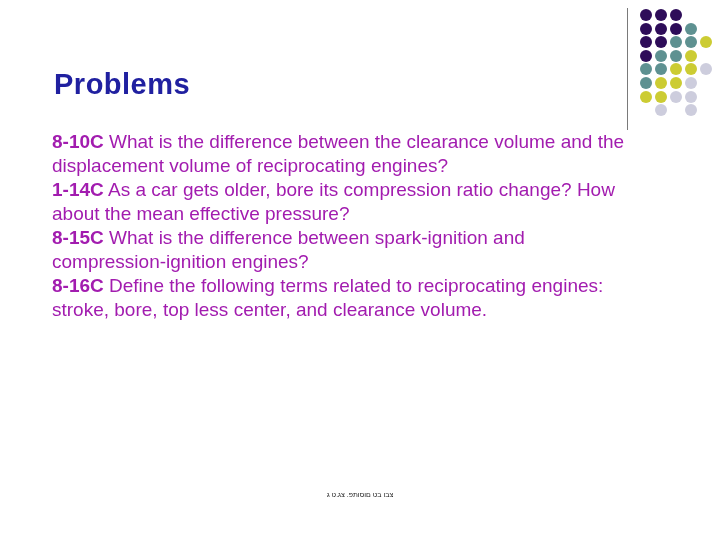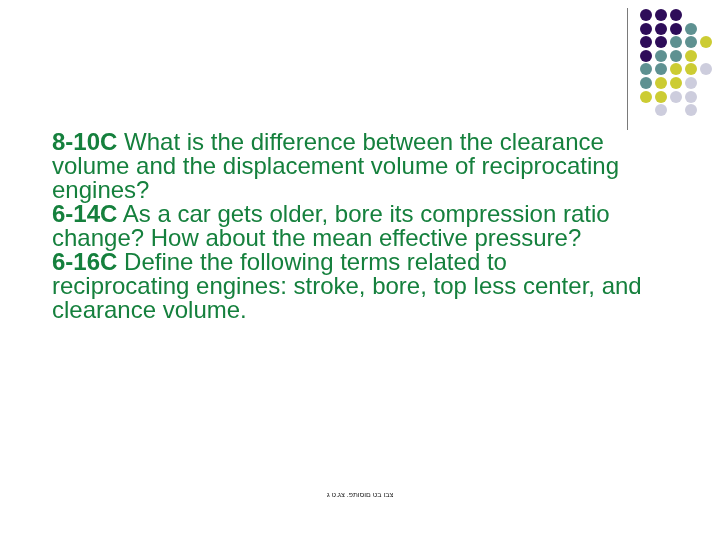--- a/index.html
+++ b/index.html
@@ -41,23 +41,23 @@
     position: absolute;
     width: 12px;
     height: 12px;
     border-radius: 50%;
   }
   .body-text {
     position: absolute;
     left: 52px;
     top: 130px;
     width: 590px;
-    font-size: 24px;
+    font-size: 19px;
     line-height: 24px;
-    color: #15803d;
+    color: #a21caf;
   }
   .problem { margin: 0; }
   .problem .num { font-weight: bold; }
   .footer {
     position: absolute;
     left: 0;
     top: 491px;
     width: 720px;
     text-align: center;
     font-size: 7px;
@@ -65,20 +65,21 @@
     unicode-bidi: bidi-override;
     direction: ltr;
     letter-spacing: 0px;
   }
 </style>
 </head>
 <body>
 
 <div class="slide" style="--title-color: #2020A0; --rule-color: #7A7A7A; background: rgb(255, 255, 255);">
 
+  <h1 class="title">Problems</h1>
 
   <div class="vrule"></div>
 
   <div class="dots">
       <div class="dot" style="left: 640px; top: 9px; width: 12px; height: 12px; background: rgb(46, 13, 89);"></div>
       <div class="dot" style="left: 655px; top: 9px; width: 12px; height: 12px; background: rgb(46, 13, 89);"></div>
       <div class="dot" style="left: 670px; top: 9px; width: 12px; height: 12px; background: rgb(46, 13, 89);"></div>
       <div class="dot" style="left: 640px; top: 22.6px; width: 12px; height: 12px; background: rgb(46, 13, 89);"></div>
       <div class="dot" style="left: 655px; top: 22.6px; width: 12px; height: 12px; background: rgb(46, 13, 89);"></div>
       <div class="dot" style="left: 670px; top: 22.6px; width: 12px; height: 12px; background: rgb(46, 13, 89);"></div>
@@ -104,19 +105,20 @@
       <div class="dot" style="left: 640px; top: 90.6px; width: 12px; height: 12px; background: rgb(204, 204, 51);"></div>
       <div class="dot" style="left: 655px; top: 90.6px; width: 12px; height: 12px; background: rgb(204, 204, 51);"></div>
       <div class="dot" style="left: 670px; top: 90.6px; width: 12px; height: 12px; background: rgb(205, 205, 221);"></div>
       <div class="dot" style="left: 685px; top: 90.6px; width: 12px; height: 12px; background: rgb(205, 205, 221);"></div>
       <div class="dot" style="left: 655px; top: 104.2px; width: 12px; height: 12px; background: rgb(205, 205, 221);"></div>
       <div class="dot" style="left: 685px; top: 104.2px; width: 12px; height: 12px; background: rgb(205, 205, 221);"></div>
     </div>
 
   <div class="body-text">
       <p class="problem"><span class="num">8-10C</span><span> What is the difference between the clearance volume and the displacement volume of reciprocating engines?</span></p>
-      <p class="problem"><span class="num">6-14C</span><span> As a car gets older, bore its compression ratio change? How about the mean effective pressure?</span></p>
-      <p class="problem"><span class="num">6-16C</span><span> Define the following terms related to reciprocating engines: stroke, bore, top less center, and clearance volume.</span></p>
+      <p class="problem"><span class="num">1-14C</span><span> As a car gets older, bore its compression ratio change? How about the mean effective pressure?</span></p>
+      <p class="problem"><span class="num">8-15C</span><span> What is the difference between spark-ignition and compression-ignition engines?</span></p>
+      <p class="problem"><span class="num">8-16C</span><span> Define the following terms related to reciprocating engines: stroke, bore, top less center, and clearance volume.</span></p>
     </div>
 
   <div class="footer">ג ט.גצ .פתוסום טב ובצ</div>
 
 </div>
 
 </body></html>

